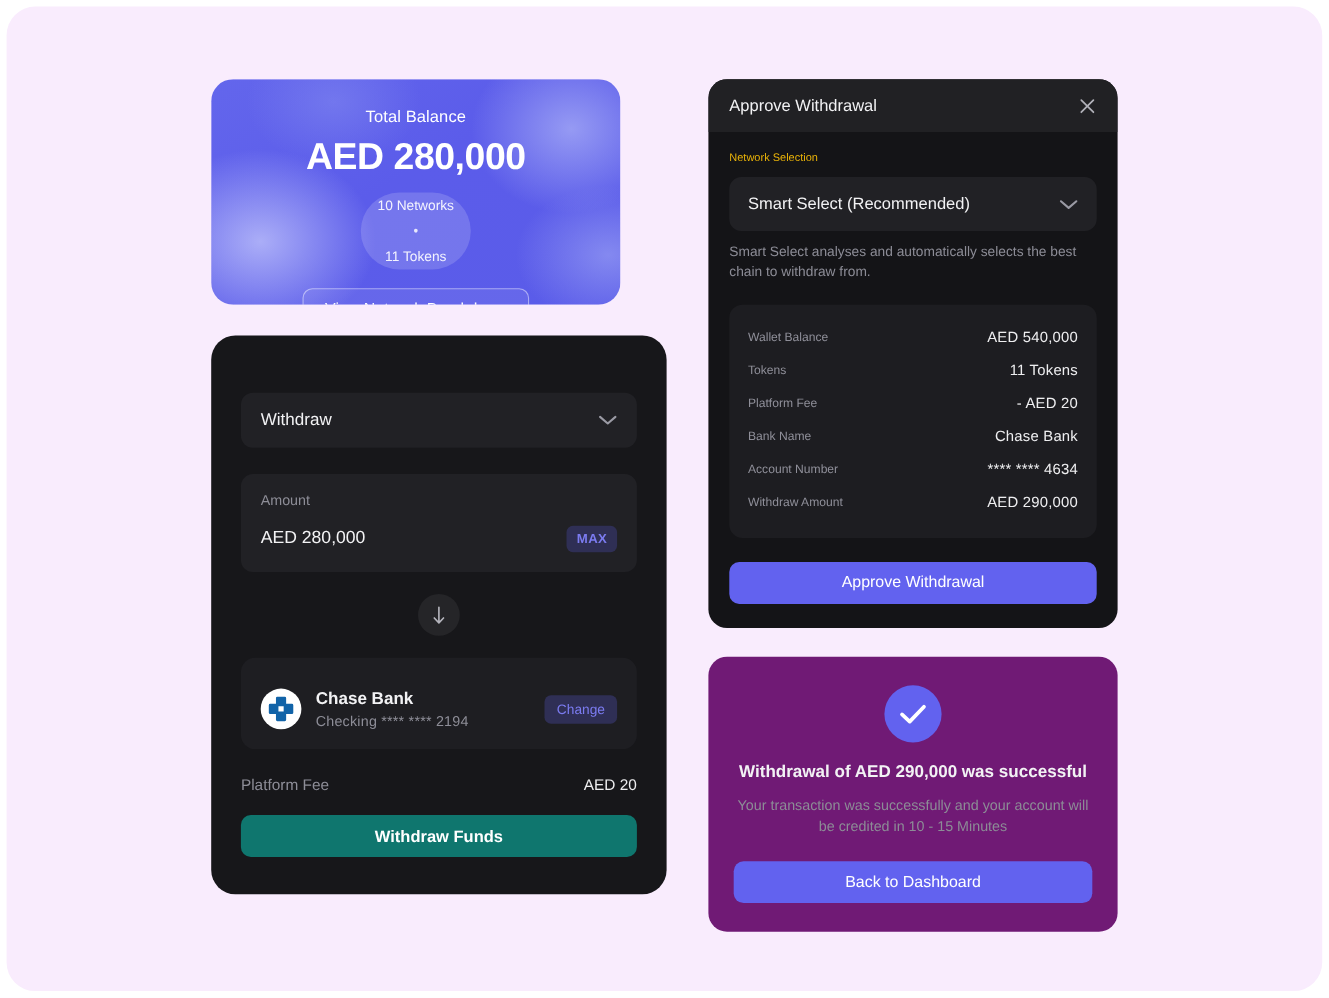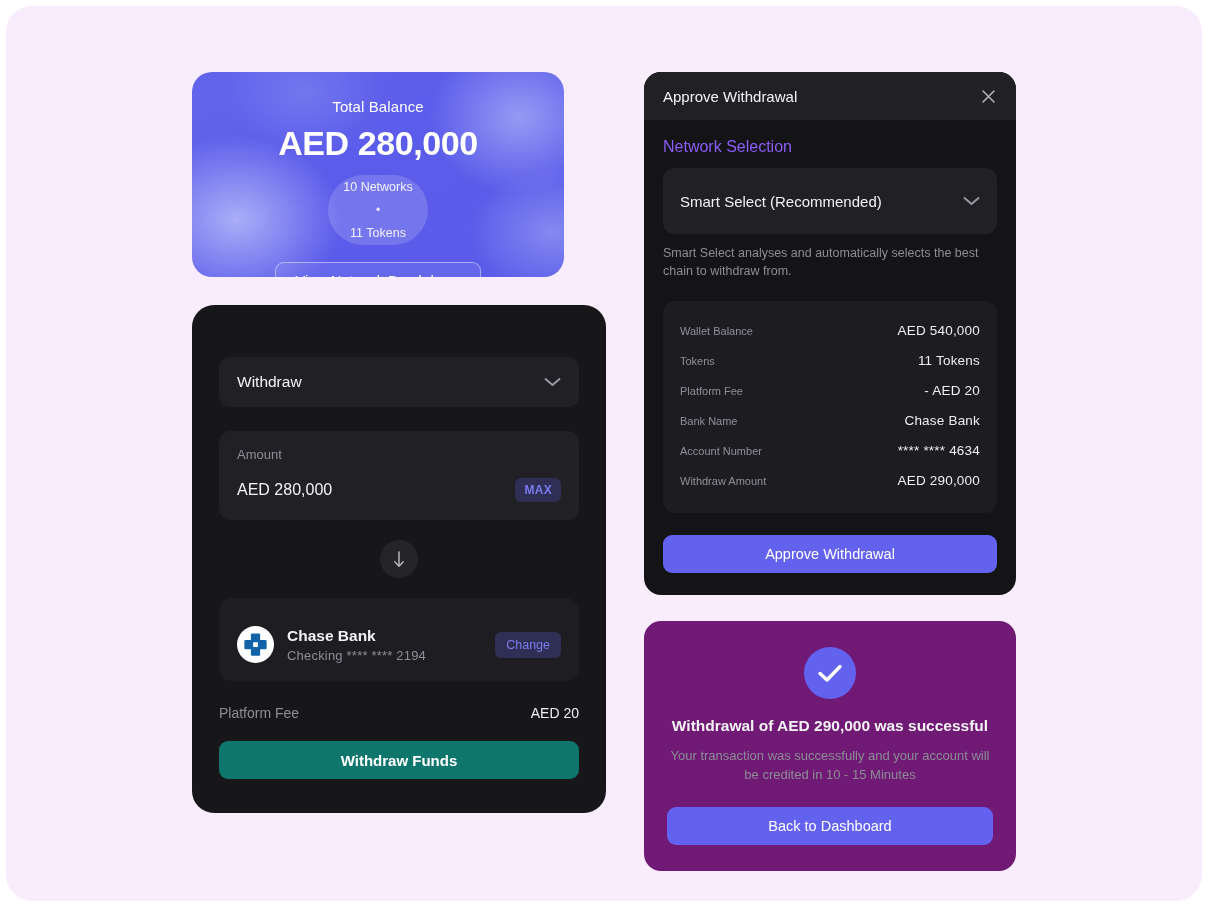--- a/index.html
+++ b/index.html
@@ -247,26 +247,26 @@
     display: flex;
     align-items: center;
     justify-content: space-between;
     padding: 0 19px;
   }
   .modal-title { font-size: 15px; color: #f2f2f4; }
   .close-icon { width: 17px; height: 17px; display: block; cursor: pointer; }
   .close-icon path { stroke: #b0b0b8; stroke-width: 1.6; stroke-linecap: round; }
 
   .modal-body { padding: 18px 19px 22px 19px; }
-  .section-label { font-size: 16px; color: #8b5cf6; }
+  .section-label { font-size: 10px; color: #eab308; }
 
   .net-select {
     margin-top: 12px;
     width: 100%;
-    height: 66px;
+    height: 49px;
     background: #212125;
     border-radius: 11px;
     display: flex;
     align-items: center;
     justify-content: space-between;
     padding: 16px 17px;
     cursor: pointer;
   }
   .net-select-label { font-size: 15px; color: #f2f2f4; }
 

